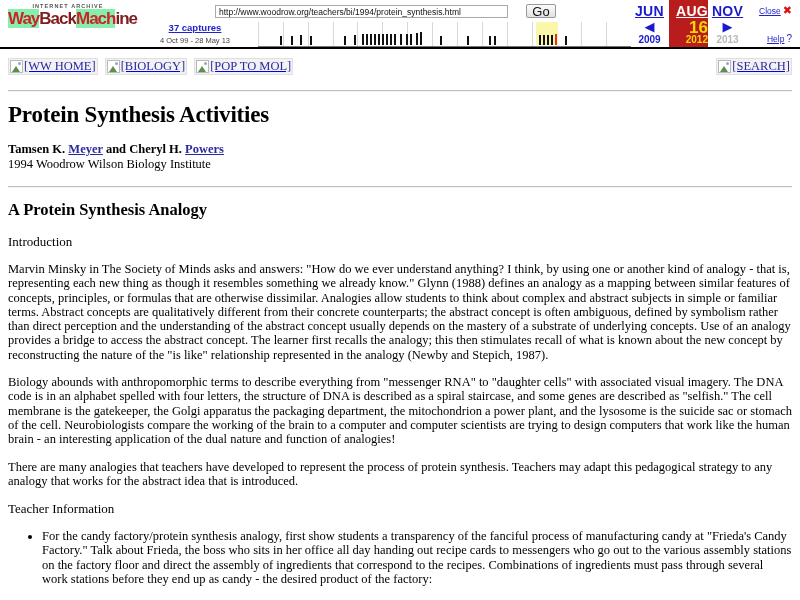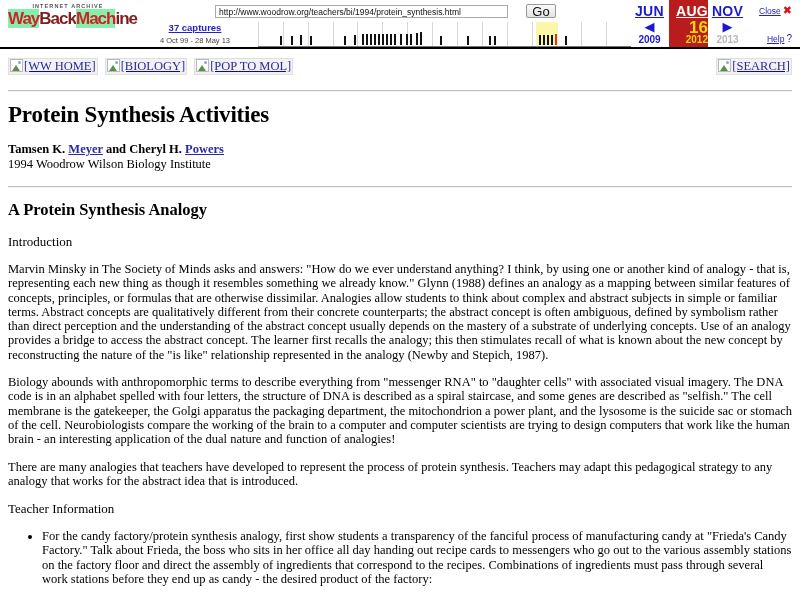--- a/index.html
+++ b/index.html
@@ -234,20 +234,21 @@
     gap: 7px;
     align-items: center;
   }
   .navlinks-right {
     position: absolute;
     right: 0;
     top: 0;
   }
   .brokenimg {
     display: inline-flex;
+    align-items: center;
     background: #f2f2f2;
     border: 1px solid #e0e0e0;
     padding: 0 1px;
     white-space: nowrap;
   }
   .brokenimg-glyph {
     display: inline-block;
     width: 11px;
     height: 11px;
     background: #ffffff;

